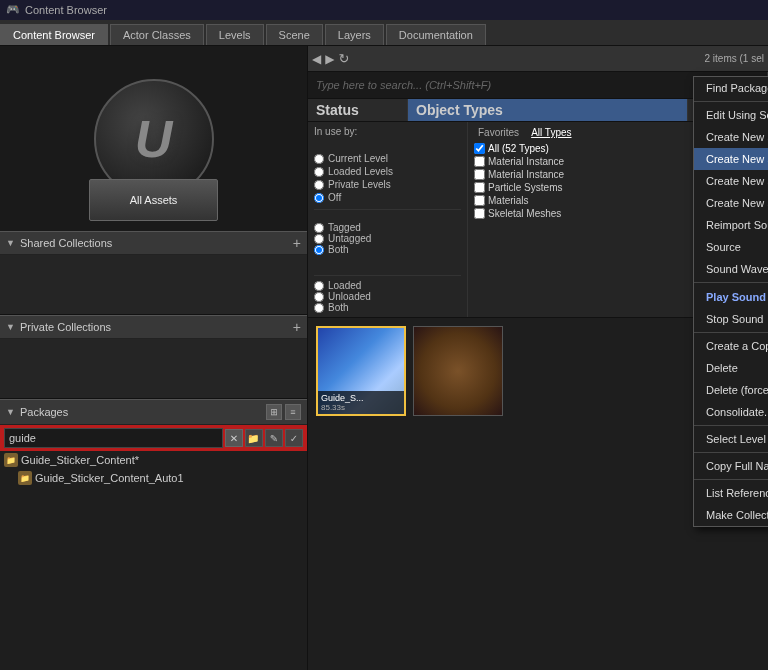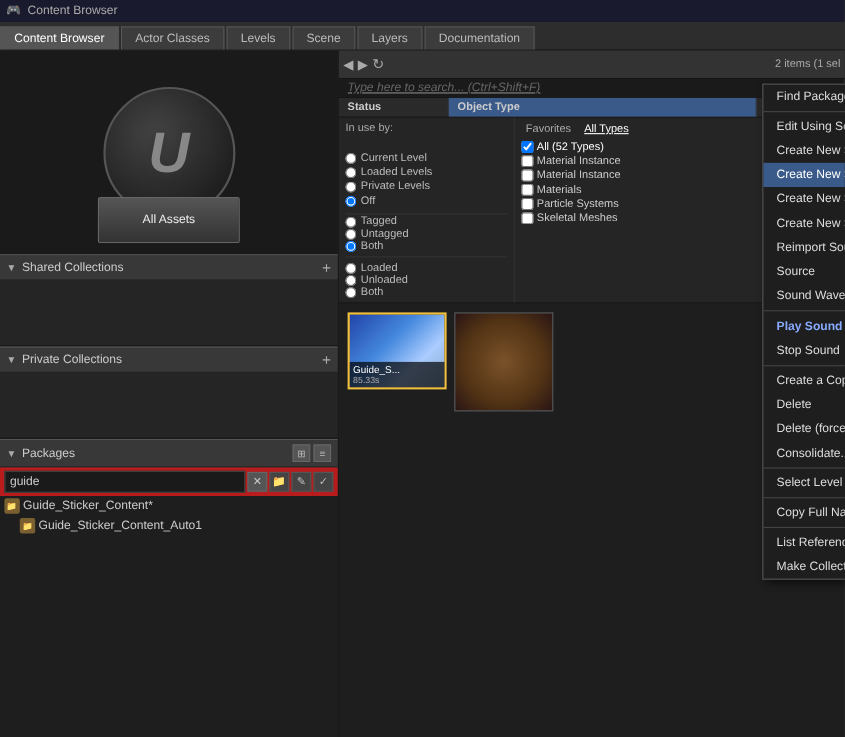--- a/index.html
+++ b/index.html
@@ -50,43 +50,43 @@
 
     
     .right-panel { flex: 1; background: #2a2a2a; display: flex; flex-direction: column; position: relative; }
 
     .right-toolbar { height: 26px; background: #333; display: flex; align-items: center; padding: 0 4px; gap: 4px; border-bottom: 1px solid #111; }
     .rt-arrow { font-size: 12px; color: #aaa; }
     .rt-refresh { font-size: 13px; color: #aaa; cursor: pointer; }
     .items-count { margin-left: auto; font-size: 10px; color: #aaa; }
 
     .filter-bar { background: #2f2f2f; display: flex; align-items: center; padding: 0; border-bottom: 1px solid #111; }
-    .filter-search { flex: 1; background: #1a1a1a; border: none; border-right: 1px solid #333; color: #888; padding: 4px 8px; font-size: 11px; height: 16px; text-decoration: underline; }
+    .filter-search { flex: 1; background: #1a1a1a; border: none; border-right: 1px solid #333; color: #888; padding: 4px 8px; font-size: 11px; height: 26px; }
     .filter-search::placeholder { color: #666; font-style: italic; }
     .ot-tabs { display: flex; gap: 4px; margin-bottom: 4px; font-size: 10px; color: #aaa; }
     .ot-tab { cursor: pointer; padding: 1px 4px; }
     .ot-tab.active { color: #fff; text-decoration: underline; }
     .ot-item { display: flex; align-items: center; gap: 3px; margin-bottom: 2px; font-size: 10px; }
     .ot-item input[type=checkbox] { width: 11px; height: 11px; }
     .ot-item.checked { color: #fff; }
     .radio-group { display: flex; flex-direction: column; gap: 2px; }
     .radio-item { display: flex; align-items: center; gap: 4px; font-size: 10px; color: #bbb; }
     .radio-item input { width: 10px; height: 10px; }
 
     
-    .status-cols { display: flex; background: #2a2a2a; border-bottom: 1px solid #111; font-size: 10px; font-weight: bold; color: #ccc; }
+    .status-cols { display: flex; background: #2a2a2a; border-bottom: 1px solid #111; font-size: 14px; font-weight: bold; color: #ccc; }
     .sc-status { width: 100px; padding: 3px 8px; border-right: 1px solid #333; }
     .sc-objtype { flex: 1; padding: 3px 8px; border-right: 1px solid #333; background: #3a5a8a; }
     .sc-tags { width: 80px; padding: 3px 8px; }
 
     
     .content-area { flex: 1; background: #1e1e1e; position: relative; overflow: hidden; }
 
     
-    .asset-thumb { position: absolute; left: 8px; top: 8px; width: 90px; height: 70px; border: 2px solid #f0c040; background: linear-gradient(135deg, #2244aa 0%, #4488dd 40%, #aaccff 70%, #88aacc 100%); display: flex; align-items: flex-end; cursor: pointer; }
+    .asset-thumb { position: absolute; left: 8px; top: 8px; width: 90px; height: 90px; border: 2px solid #f0c040; background: linear-gradient(135deg, #2244aa 0%, #4488dd 40%, #aaccff 70%, #88aacc 100%); display: flex; align-items: flex-end; cursor: pointer; }
     .asset-label-area { background: rgba(0,0,0,0.7); width: 100%; padding: 2px 3px; }
     .asset-name { color: #fff; font-size: 9px; white-space: nowrap; overflow: hidden; text-overflow: ellipsis; }
     .asset-size { color: #aaa; font-size: 8px; }
 
     
     .asset-thumb2 { position: absolute; left: 105px; top: 8px; width: 90px; height: 90px; background: #333; border: 1px solid #555; display: flex; align-items: center; justify-content: center; overflow: hidden; }
     .asset-thumb2-inner { width: 100%; height: 100%; background: radial-gradient(ellipse, #aa6622 0%, #663300 60%, #220000 100%); opacity: 0.6; }
 
     
     .context-menu { position: absolute; left: 385px; top: 30px; width: 260px; background: #1e1e1e; border: 1px solid #555; box-shadow: 3px 3px 8px rgba(0,0,0,0.7); z-index: 100; }
@@ -182,21 +182,21 @@
       <span class="rt-refresh">↻</span>
       <span class="items-count">2 items (1 sel</span>
     </div>
 
     <div class="filter-bar">
       <input type="text" class="filter-search" placeholder="Type here to search... (Ctrl+Shift+F)" style="">
     </div>
 
     <div class="status-cols">
       <div class="sc-status">Status</div>
-      <div class="sc-objtype">Object Type</div>
+      <div class="sc-objtype">Object Types</div>
       <div class="sc-tags">Tags</div>
     </div>
 
     <div style="display:flex; background:#252525; border-bottom:1px solid #111;">
 
       <div style="width:160px; border-right:1px solid #333; padding:4px 6px; font-size:10px;">
         <div style="color:#aaa; margin-bottom:16px;">In use by:</div>
         <div class="radio-group">
           <label class="radio-item">
               <input type="radio" name="inuse" style=""> 
@@ -208,35 +208,35 @@
             </label>
           <label class="radio-item">
               <input type="radio" name="inuse" style=""> 
               <span>Private Levels</span>
             </label>
           <label class="radio-item">
               <input type="radio" name="inuse" checked="" style=""> 
               <span>Off</span>
             </label>
         </div>
-        <div style="margin-top:6px; border-top:1px solid #333; padding-top:1px;">
+        <div style="margin-top:6px; border-top:1px solid #333; padding-top:12px;">
           <label class="radio-item">
               <input type="radio" name="tagged" style=""> 
               <span>Tagged</span>
             </label>
           <label class="radio-item">
               <input type="radio" name="tagged" style=""> 
               <span>Untagged</span>
             </label>
           <label class="radio-item">
               <input type="radio" name="tagged" checked="" style=""> 
               <span>Both</span>
             </label>
         </div>
-        <div style="margin-top:4px; border-top:1px solid #333; padding-top:4px;">
+        <div style="margin-top:20px; border-top:1px solid #333; padding-top:4px;">
           <label class="radio-item">
               <input type="radio" name="loaded" style=""> 
               <span>Loaded</span>
             </label>
           <label class="radio-item">
               <input type="radio" name="loaded" style=""> 
               <span>Unloaded</span>
             </label>
           <label class="radio-item">
               <input type="radio" name="loaded" style=""> 
@@ -257,25 +257,25 @@
         <div class="ot-item">
           <input type="checkbox" style="">
           <span>Material Instance</span>
         </div>
         <div class="ot-item">
           <input type="checkbox" style="">
           <span>Material Instance</span>
         </div>
         <div class="ot-item">
           <input type="checkbox" style="">
+          <span>Particle Systems</span>
+        </div>
+        <div class="ot-item">
+          <input type="checkbox" style="">
           <span>Materials</span>
-        </div>
-        <div class="ot-item">
-          <input type="checkbox" style="">
-          <span>Particle Systems</span>
         </div>
         <div class="ot-item">
           <input type="checkbox" style="">
           <span>Skeletal Meshes</span>
         </div>
       </div>
 
       <div style="width:80px; padding:4px 6px; font-size:10px; color:#aaa;">
         <div style="margin-bottom:16px;">off</div>
         <div>off</div>

